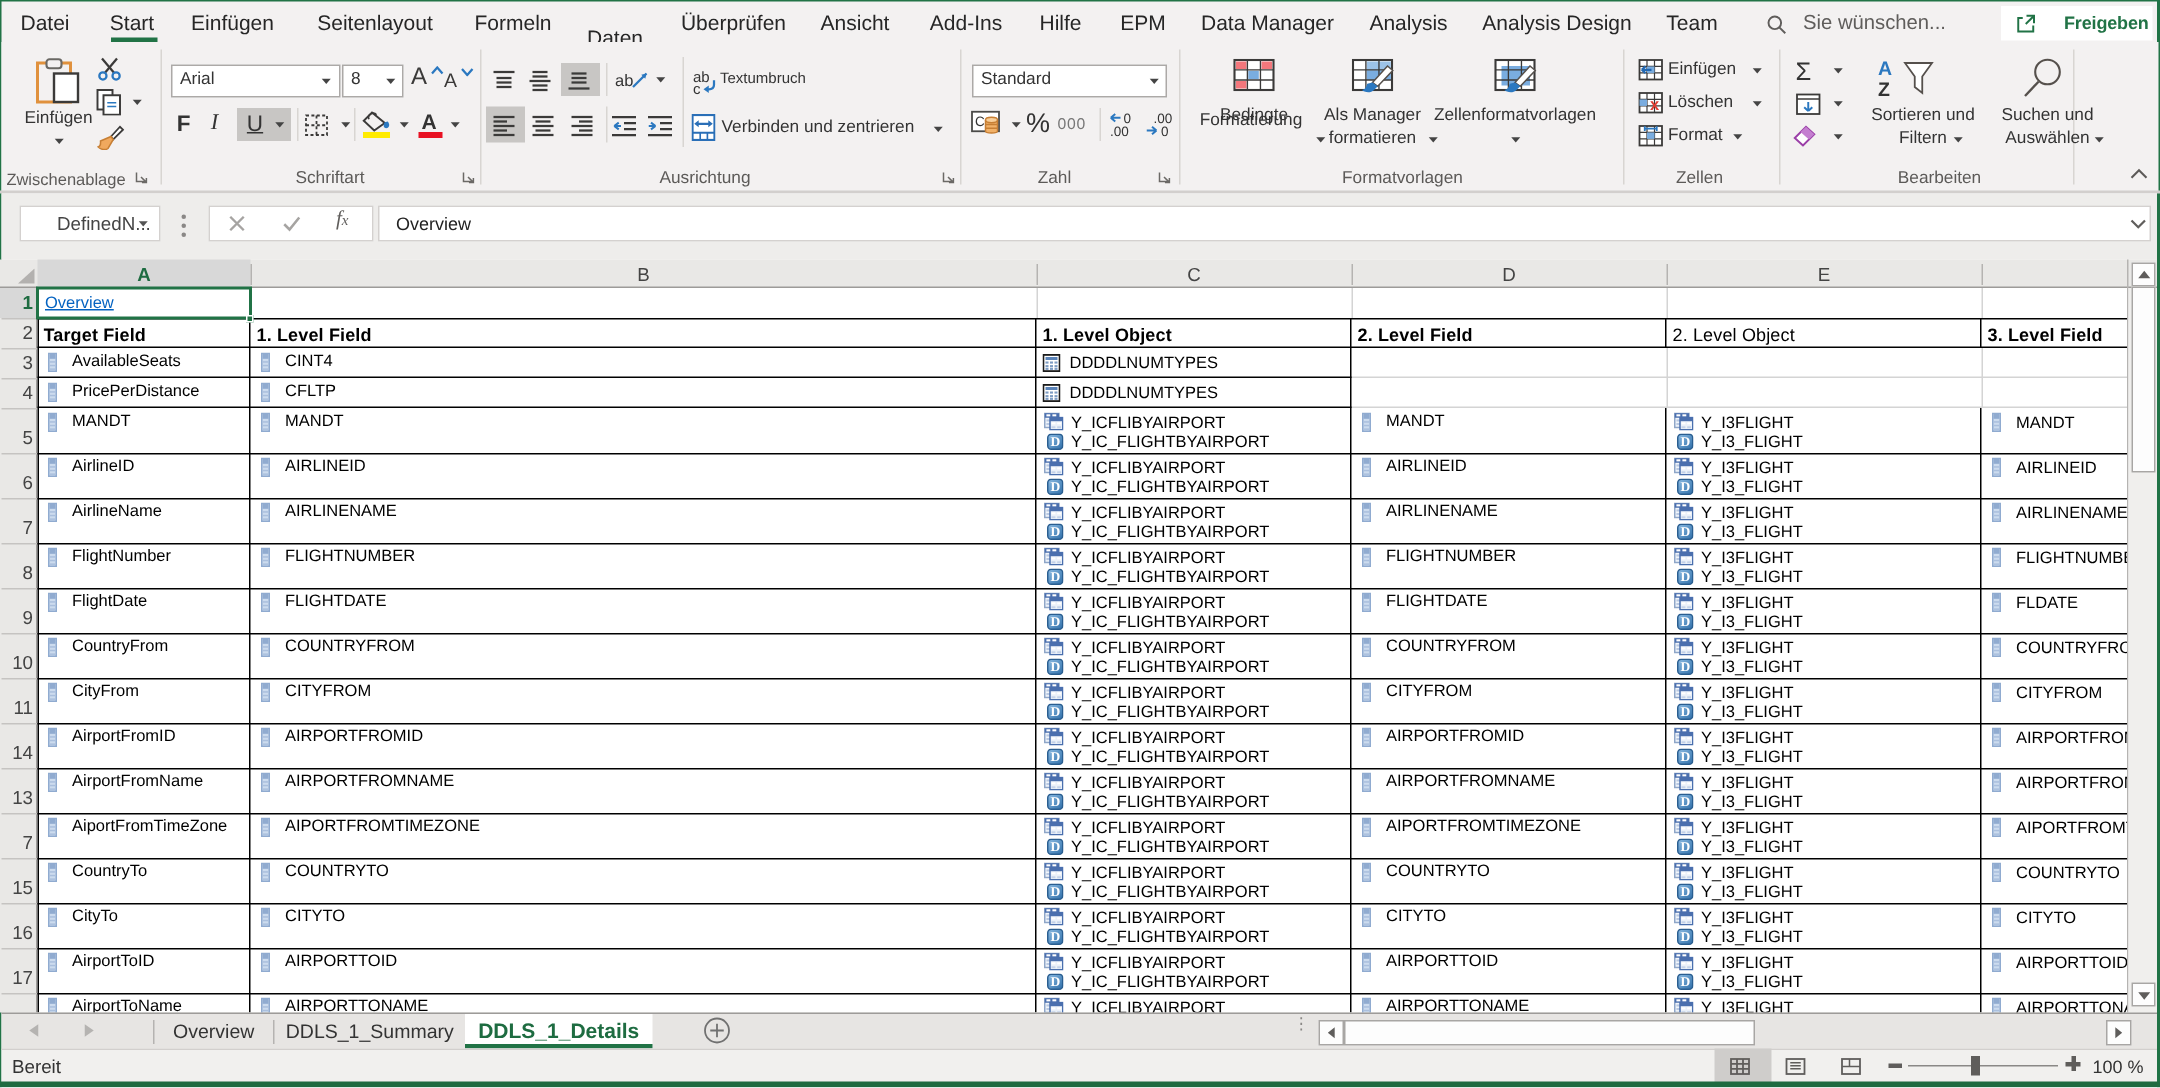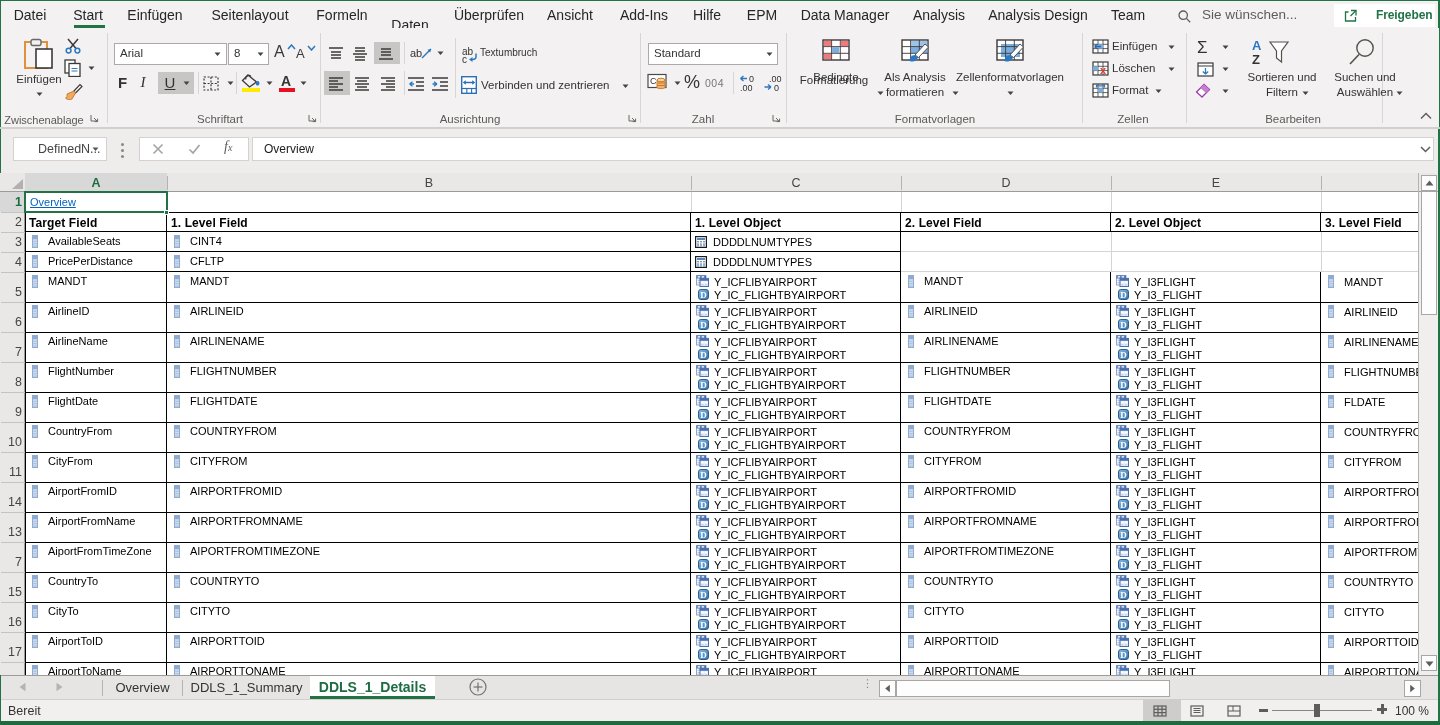--- a/index.html
+++ b/index.html
@@ -241,21 +241,21 @@
       <text x="3" y="11" font-size="9" fill="#333" font-family="Liberation Sans">C</text>
       <path d="M10 7 V14.5 C10 16 18 16 18 14.5 V7" fill="#f2b269" stroke="#c77f34" stroke-width="1"></path>
       <ellipse cx="14" cy="7" rx="4" ry="1.8" fill="#f8cf9a" stroke="#c77f34" stroke-width="1"></ellipse>
       <line x1="10" y1="10" x2="18" y2="10" stroke="#c77f34" stroke-width="1"></line>
       <line x1="10" y1="12.5" x2="18" y2="12.5" stroke="#c77f34" stroke-width="1"></line>
     </svg>
 <svg style="position:absolute;left:674px;top:81px;width:7px;height:5px;" width="7" height="5" viewBox="0 0 7 5">
       <path d="M0.5 0.5 L3.5 4 L6.5 0.5 Z" fill="#444"></path>
     </svg>
 <div style="position:absolute;left:684px;top:72px;width:22px;height:20px;font-size:18px;color:#333;">%</div>
-<div style="position:absolute;left:705px;top:77px;width:24px;height:14px;font-size:10.5px;color:#777;letter-spacing:0.5px;">004</div>
+<div style="position:absolute;left:705px;top:77px;width:24px;height:14px;font-size:10.5px;color:#777;letter-spacing:0.5px;">000</div>
 <div style="position:absolute;left:733px;top:72px;width:1px;height:22px;background:#d8d5d2;"></div>
 <svg style="position:absolute;left:739px;top:74px;width:21px;height:17px;" width="21" height="17" viewBox="0 0 21 17">
       <path d="M8 4.5 H1.5 M1.5 4.5 L4.5 2 M1.5 4.5 L4.5 7" stroke="#2b78c0" stroke-width="1.3" fill="none"></path>
       <text x="10" y="8" font-size="9" fill="#333">0</text>
       <text x="1" y="16.5" font-size="9" fill="#333">.00</text>
     </svg>
 <svg style="position:absolute;left:763px;top:74px;width:21px;height:17px;" width="21" height="17" viewBox="0 0 21 17">
       <text x="6" y="8" font-size="9" fill="#333">.00</text>
       <path d="M1.5 13 H8 M8 13 L5 10.5 M8 13 L5 15.5" stroke="#2b78c0" stroke-width="1.3" fill="none"></path>
       <text x="11" y="16.5" font-size="9" fill="#333">0</text>
@@ -301,21 +301,21 @@
         <line x1="18.3" y1="1" x2="18.3" y2="21"></line>
       </g>
       <path d="M14 16 L24 5 L27.5 8 L17.5 18.5 Z" fill="#fff" stroke="#55504c" stroke-width="1"></path>
       <path d="M14 16 L17.5 18.5 L15 21 C12.5 23.5 8.5 22.5 7 21 C9.8 20.4 10 18 10.5 16.8 Z" fill="#2b78c0"></path>
     </svg>
 <div style="position:absolute;left:796px;top:71px;width:80px;height:14px;font-size:11.5px;color:#333;text-align:center;">Bedingte</div>
 <div style="position:absolute;left:786px;top:74px;width:96px;height:14px;font-size:11.5px;color:#333;text-align:center;">Formatierung</div>
 <svg style="position:absolute;left:877px;top:91px;width:7px;height:5px;" width="7" height="5" viewBox="0 0 7 5">
       <path d="M0.5 0.5 L3.5 4 L6.5 0.5 Z" fill="#444"></path>
     </svg>
-<div style="position:absolute;left:875px;top:71px;width:80px;height:14px;font-size:11.5px;color:#333;text-align:center;">Als Analysis</div>
+<div style="position:absolute;left:875px;top:71px;width:80px;height:14px;font-size:11.5px;color:#333;text-align:center;">Als Manager</div>
 <div style="position:absolute;left:875px;top:86px;width:80px;height:14px;font-size:11.5px;color:#333;text-align:center;">formatieren</div>
 <svg style="position:absolute;left:952px;top:91px;width:7px;height:5px;" width="7" height="5" viewBox="0 0 7 5">
       <path d="M0.5 0.5 L3.5 4 L6.5 0.5 Z" fill="#444"></path>
     </svg>
 <div style="position:absolute;left:944px;top:71px;width:132px;height:14px;font-size:11.5px;color:#333;text-align:center;">Zellenformatvorlagen</div>
 <svg style="position:absolute;left:1007px;top:91px;width:7px;height:5px;" width="7" height="5" viewBox="0 0 7 5">
       <path d="M0.5 0.5 L3.5 4 L6.5 0.5 Z" fill="#444"></path>
     </svg>
 <div style="position:absolute;left:885px;top:113px;width:100px;height:14px;font-size:11.5px;color:#5c5a58;text-align:center;">Formatvorlagen</div>
 <svg style="position:absolute;left:1092px;top:39px;width:17px;height:15px;" width="17" height="15" viewBox="0 0 17 15">
@@ -512,21 +512,21 @@
 <div style="position:absolute;left:1110px;top:272px;width:1px;height:403px;background:#000;"></div>
 <div style="position:absolute;left:1320px;top:212px;width:1px;height:20px;background:#000;"></div>
 <div style="position:absolute;left:1320px;top:272px;width:1px;height:403px;background:#000;"></div>
 <div style="position:absolute;left:30px;top:196px;width:130px;height:14px;font-size:11px;color:#0563c1;text-decoration:underline;">Overview</div>
 <div style="position:absolute;left:24px;top:191px;width:144px;height:22px;border:2px solid #217346;background:transparent;"></div>
 <div style="position:absolute;left:164px;top:210px;width:5px;height:5px;background:#217346;border:1px solid #fff;"></div>
 <div style="position:absolute;left:29px;top:216px;width:150px;height:14px;font-size:12px;font-weight:bold;color:#000;white-space:nowrap;overflow:hidden;letter-spacing:0.1px;">Target Field</div>
 <div style="position:absolute;left:171px;top:216px;width:150px;height:14px;font-size:12px;font-weight:bold;color:#000;white-space:nowrap;overflow:hidden;letter-spacing:0.1px;">1. Level Field</div>
 <div style="position:absolute;left:695px;top:216px;width:150px;height:14px;font-size:12px;font-weight:bold;color:#000;white-space:nowrap;overflow:hidden;letter-spacing:0.1px;">1. Level Object</div>
 <div style="position:absolute;left:905px;top:216px;width:150px;height:14px;font-size:12px;font-weight:bold;color:#000;white-space:nowrap;overflow:hidden;letter-spacing:0.1px;">2. Level Field</div>
-<div style="position:absolute;left:1115px;top:216px;width:150px;height:14px;font-size:12px;font-weight:bold;color:#000;white-space:nowrap;overflow:hidden;letter-spacing:0.1px;">2. Level Object</div>
+<div style="position:absolute;left:1115px;top:216px;width:150px;height:14px;font-size:12px;font-weight:normal;color:#000;white-space:nowrap;overflow:hidden;letter-spacing:0.1px;">2. Level Object</div>
 <div style="position:absolute;left:1325px;top:216px;width:150px;height:14px;font-size:12px;font-weight:bold;color:#000;white-space:nowrap;overflow:hidden;letter-spacing:0.1px;">3. Level Field</div>
 <svg style="position:absolute;left:32px;top:235px;width:6px;height:13px;" width="6" height="13" viewBox="0 0 6 13">
       <rect x="0.5" y="0.5" width="5" height="12" fill="#ccdbee" stroke="#90abd0"></rect>
       <rect x="1" y="1" width="4" height="3.2" fill="#90abd0"></rect>
       <rect x="1.2" y="5.8" width="3.6" height="1" fill="#aabfdd"></rect>
       <rect x="1.2" y="8.2" width="3.6" height="1" fill="#aabfdd"></rect>
       <rect x="1.2" y="10.6" width="3.6" height="1" fill="#aabfdd"></rect>
     </svg>
 <div style="position:absolute;left:48px;top:235px;width:300px;height:13px;font-size:11px;color:#000;white-space:nowrap;overflow:hidden;">AvailableSeats</div>
 <svg style="position:absolute;left:174px;top:235px;width:6px;height:13px;" width="6" height="13" viewBox="0 0 6 13">

